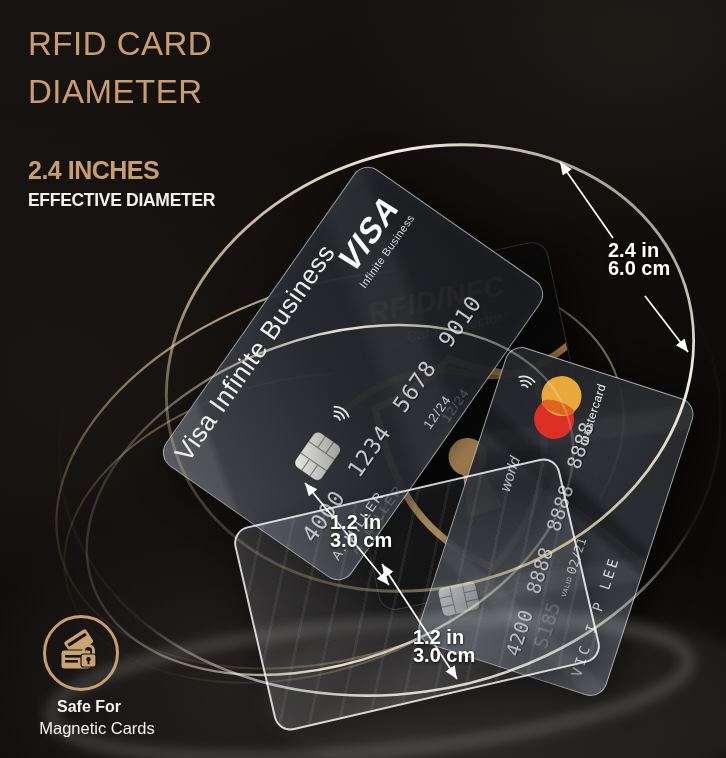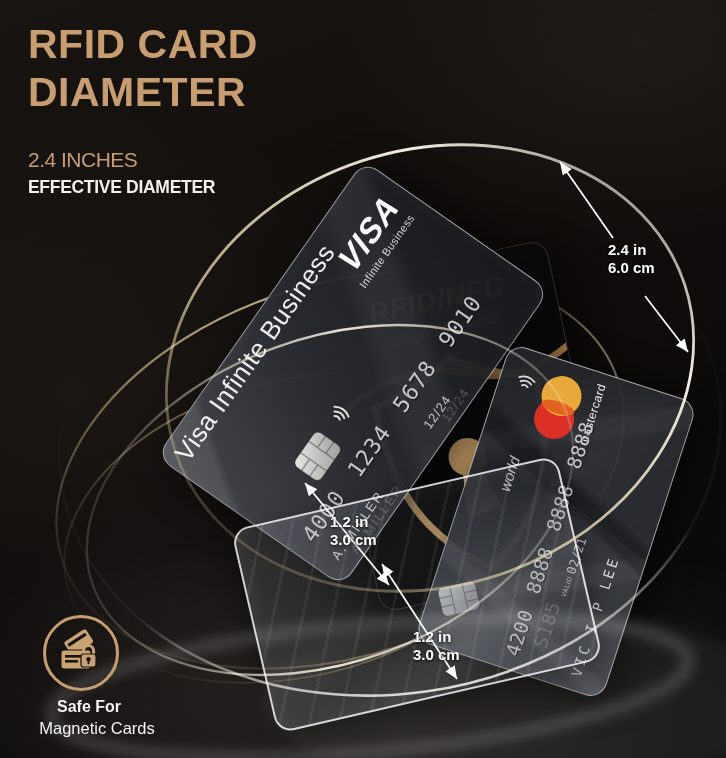--- a/index.html
+++ b/index.html
@@ -10,22 +10,22 @@
       radial-gradient(420px 300px at 88% 6%, rgba(120,112,100,0.12), transparent 70%),
       radial-gradient(520px 400px at 10% 52%, rgba(115,104,92,0.10), transparent 72%),
       radial-gradient(720px 280px at 55% 97%, rgba(165,155,145,0.14), transparent 75%),
       radial-gradient(300px 220px at 30% 88%, rgba(95,88,82,0.12), transparent 80%),
       linear-gradient(160deg,#181411 0%,#100d0b 38%,#0a0909 100%);
   }
   .lay{position:absolute;left:0;top:0;pointer-events:none;}
 
   
   .header{position:absolute;left:28px;top:20px;z-index:9;}
-  .title{color:var(--accent,#c89d70);font-size:41px;line-height:48px;font-weight:700;letter-spacing:.5px;}
-  .size-heading{margin-top:32px;color:var(--accent,#c89d70);font-size:21px;font-weight:400;letter-spacing:-0.5px;}
+  .title{color:var(--accent,#c89d70);font-size:33px;line-height:48px;font-weight:400;letter-spacing:.5px;}
+  .size-heading{margin-top:40px;color:var(--accent,#c89d70);font-size:25px;font-weight:700;letter-spacing:-0.5px;}
   .size-subheading{margin-top:5px;color:#f4f2ef;font-size:17.5px;font-weight:700;letter-spacing:-0.3px;}
   .desc{margin-top:13px;color:#e2dfdb;font-size:14.5px;line-height:17.5px;font-weight:400;}
 
   
   .card{position:absolute;border-radius:17px;overflow:hidden;}
 
   
   .visa{
     left:172px;top:260px;width:360px;height:225px;z-index:3;
     transform:rotate(-55deg);
@@ -99,21 +99,21 @@
     background:linear-gradient(115deg, rgba(212,220,230,0.16), rgba(142,150,162,0.10) 40%, rgba(64,68,76,0.16) 78%);
     border:2px solid rgba(250,250,253,0.82);
     box-shadow:0 10px 30px rgba(0,0,0,0.45), inset 0 0 30px rgba(255,255,255,0.05);
   }
   .sleeve .streaks{position:absolute;inset:0;background:
     repeating-linear-gradient(115deg, transparent 0 26px, rgba(255,255,255,0.06) 26px 29px),
     linear-gradient(150deg, transparent 55%, rgba(255,255,255,0.08) 70%, transparent 85%);}
   .sleeve .chip{left:185px;top:100px;width:40px;height:32px;opacity:.75;}
 
   
-  .mlabel{position:absolute;z-index:8;color:#ffffff;font-weight:700;font-size:15px;line-height:18px;
+  .mlabel{position:absolute;z-index:8;color:#ffffff;font-weight:700;font-size:20px;line-height:18px;
     text-shadow:0 1px 3px rgba(0,0,0,0.9);white-space:nowrap;}
   .mlabel span{display:block;}
   #m-diam{left:608px;top:241px;}
   #m-up{left:330px;top:513px;}
   #m-low{left:413px;top:628px;}
 
   
   .badge-circle{position:absolute;left:43px;top:615px;width:70px;height:70px;border-radius:50%;
     border:3.2px solid var(--accent,#c9a472);z-index:9;}
   .badge-circle svg{position:absolute;left:11px;top:11px;}

